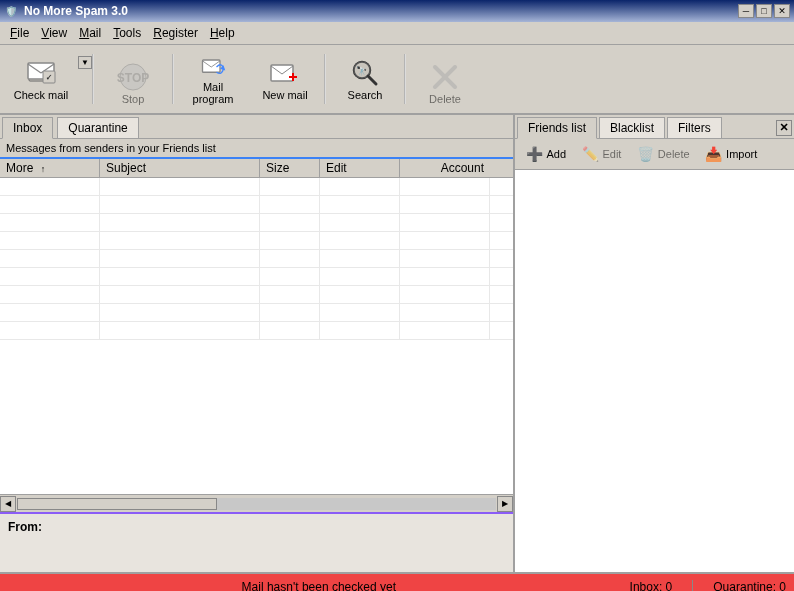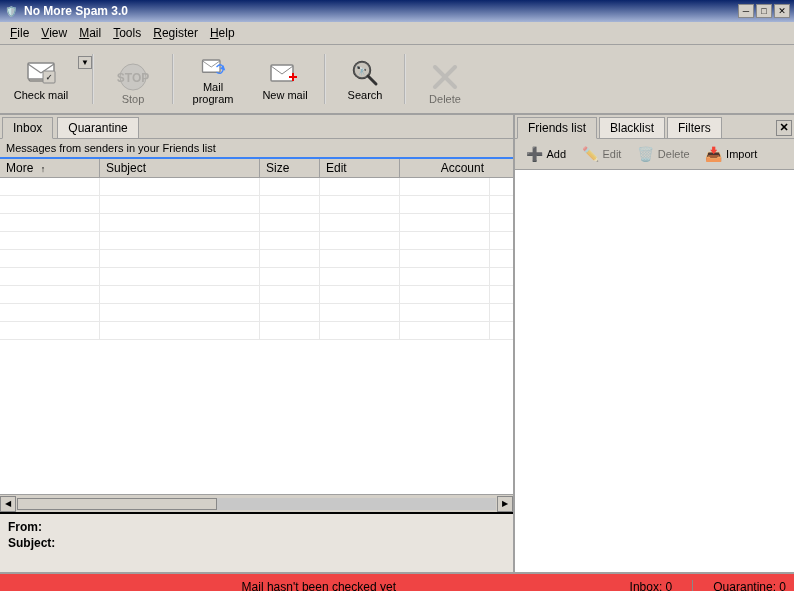--- a/index.html
+++ b/index.html
@@ -226,21 +226,21 @@
       background: #d4d0c8;
       border: 1px solid #888;
       position: absolute;
       left: 0;
     }
 
     
     #preview {
       background: #e8e4de;
       padding: 6px 8px;
-      border-top: 2px solid #000000;
+      border-top: 2px solid #8b5cf6;
       min-height: 60px;
     }
     #preview-from {
       font-size: 12px;
       margin-bottom: 2px;
     }
     #preview-subject {
       font-size: 12px;
     }
 
@@ -543,24 +543,20 @@
         <div class="scroll-thumb"></div>
       </div>
       <div class="scroll-arrow">▶</div>
     </div>
 
     <div id="preview">
       <div id="preview-from">
         <strong>From:</strong>
         <span></span>
       </div>
-      <div id="preview-subject">
-        <strong>Subject:</strong>
-        <span></span>
-      </div>
     </div>
   </div>
 
   <div id="right-panel">
 
     <div id="right-tabs">
       <div class="right-tab active">Friends list</div>
       <div class="right-tab">Blacklist</div>
       <div class="right-tab">Filters</div>
       <div id="right-close">✕</div>

